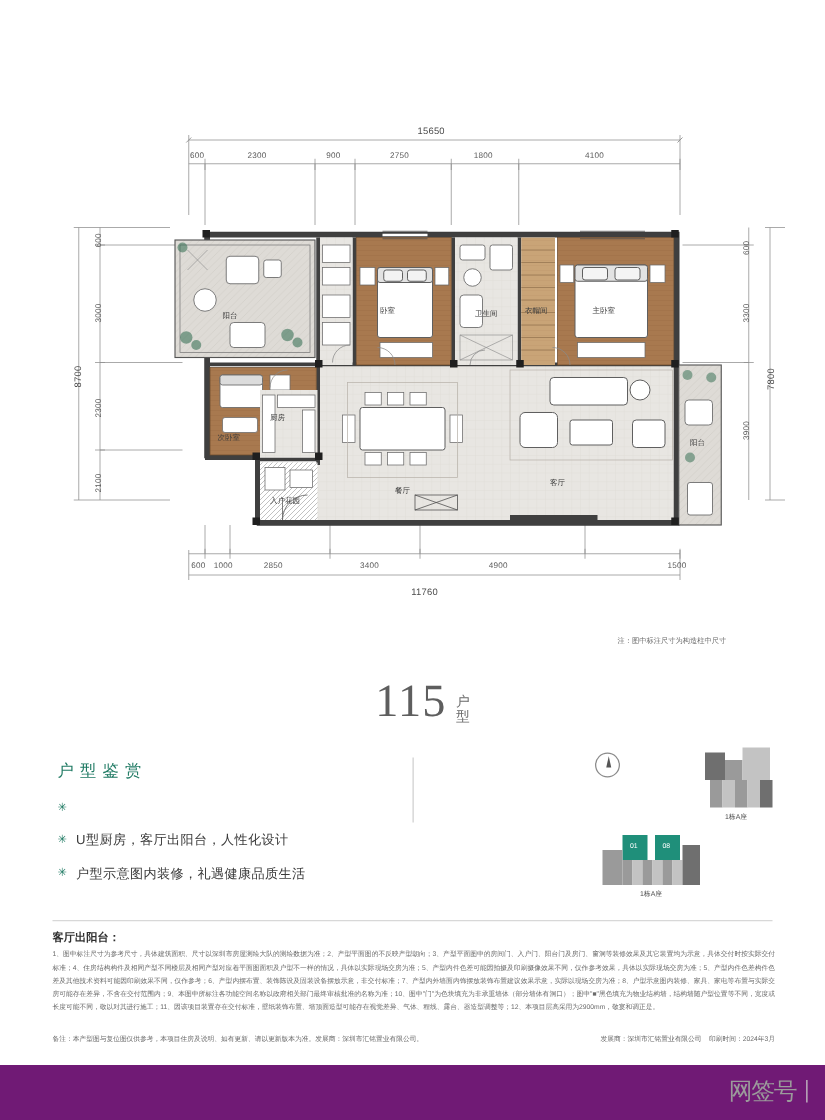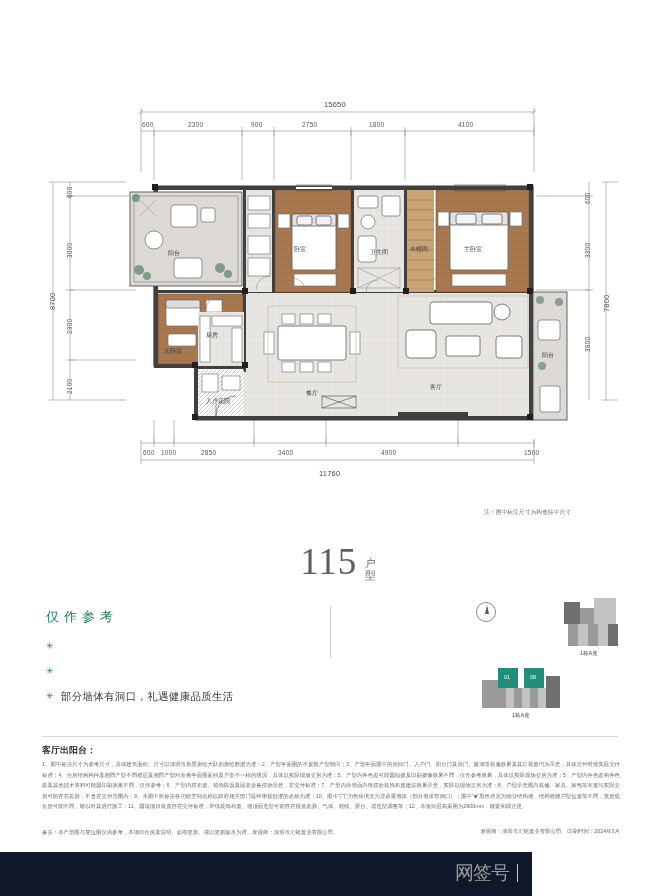--- a/index.html
+++ b/index.html
@@ -9,21 +9,21 @@
     background: #ffffff;
     font-family: "Liberation Sans", sans-serif;
     color: #2b2b2b;
     position: relative;
     overflow: hidden;
   }
 
   
   .plan-area {
     position: absolute;
-    left: 6px; top: 0;
+    left: 16px; top: 0;
     width: 575px; height: 525px; text-decoration: underline;
   }
   .plan-svg { position:absolute; left:0; top:0; }
 
   
   .dimtxt {
     position: absolute;
     font-family: "Liberation Sans", sans-serif;
     font-size: 6.5px;
     color: #5a5a5a;
@@ -190,22 +190,22 @@
     font-size: 5.4px;
     color: #6a6a6a;
     text-align: right;
     white-space: nowrap;
   }
 
   
   .wm {
     position: absolute;
     left: 0; bottom: 0;
-    width: 532px; height: 44px;
-    background: #0f172a;
+    width: 660px; height: 44px;
+    background: #701a75;
   }
   .wm-inner {
     position: absolute;
     right: 14px; top: 8px;
     display: flex;
     align-items: center;
     gap: 8px;
   }
   .wm-logo {
     font-size: 19px;
@@ -586,31 +586,32 @@
 
 <div class="title-wrap">
   <span class="title-num">115</span>
   <span class="title-suffix">
     <span>户</span><br>
     <span>型</span>
   </span>
 </div>
 
 <div class="features">
-  <div class="feat-head">仅作参考</div>
+  <div class="feat-head">户型鉴赏</div>
 
   <div class="feat-item">
     <span class="feat-star">✳</span>
   </div>
   <div class="feat-item">
     <span class="feat-star">✳</span>
+    <span>U型厨房，客厅出阳台，人性化设计</span>
   </div>
   <div class="feat-item">
     <span class="feat-star">✳</span>
-    <span>部分墙体有洞口，礼遇健康品质生活</span>
+    <span>户型示意图内装修，礼遇健康品质生活</span>
   </div>
 </div>
 
 <div class="vdivider"></div>
 
 <div class="sitemap">
   <div class="compass"></div>
 
   <div class="blk dark" style="left:96px; top:6px; width:16px; height:22px;"></div>
   <div class="blk" style="left:112px; top:12px; width:14px; height:16px;"></div>

